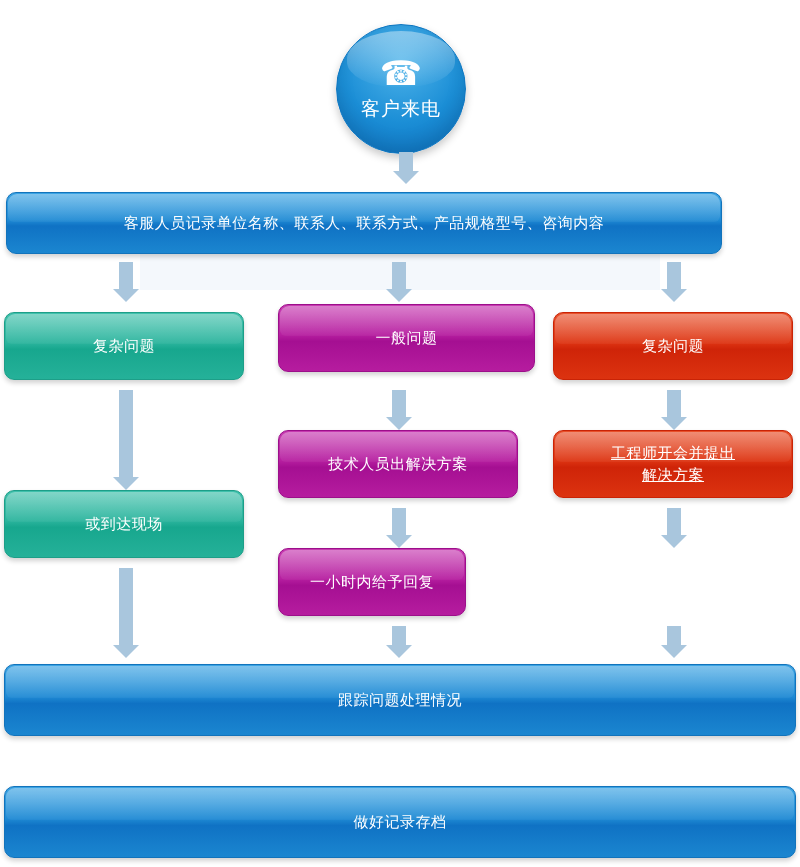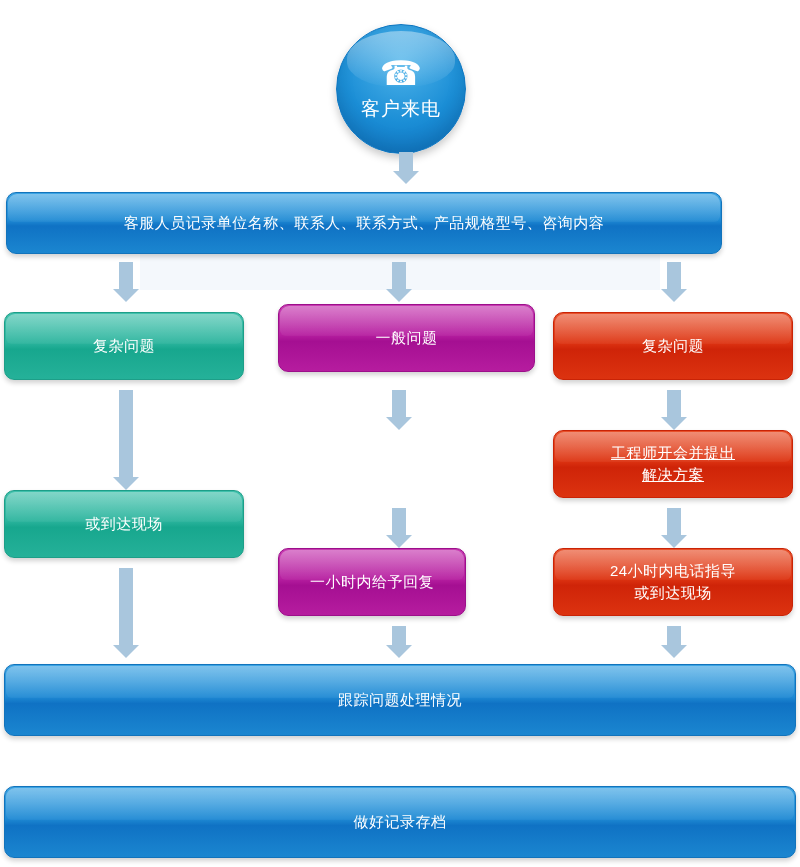--- a/index.html
+++ b/index.html
@@ -184,20 +184,23 @@
   <div class="arrow" style="left:386px; top:390px;">
     <div class="shaft" style="height:27px;"></div>
     <div class="head"></div>
   </div>
 
   <div class="arrow" style="left:661px; top:390px;">
     <div class="shaft" style="height:27px;"></div>
     <div class="head"></div>
   </div>
 
+  <div class="node magenta" style="left:278px; top:430px; width:240px; height:68px;">
+    <span class="txt">技术人员出解决方案</span>
+  </div>
   <div class="node red" style="left:553px; top:430px; width:240px; height:68px;text-decoration:underline;">
     <span class="txt">
       <span style="display:block;">工程师开会并提出</span>
       <span style="display:block;">解决方案</span>
     </span>
   </div>
 
   <div class="node teal" style="left:4px; top:490px; width:240px; height:68px;">
     <span class="txt">或到达现场</span>
   </div>
@@ -208,26 +211,20 @@
   </div>
 
   <div class="arrow" style="left:661px; top:508px;">
     <div class="shaft" style="height:27px;"></div>
     <div class="head"></div>
   </div>
 
   <div class="node magenta" style="left:278px; top:548px; width:188px; height:68px;">
     <span class="txt">一小时内给予回复</span>
   </div>
-  <div class="node red" style="left:553px; top:548px; width:240px; height:68px;">
-    <span class="txt">
-      <span style="display:block;">24小时内电话指导</span>
-      <span style="display:block;">或到达现场</span>
-    </span>
-  </div>
 
   <div class="arrow" style="left:113px; top:568px;">
     <div class="shaft" style="height:77px;"></div>
     <div class="head"></div>
   </div>
   <div class="arrow" style="left:386px; top:626px;">
     <div class="shaft" style="height:19px;"></div>
     <div class="head"></div>
   </div>
   <div class="arrow" style="left:661px; top:626px;">

